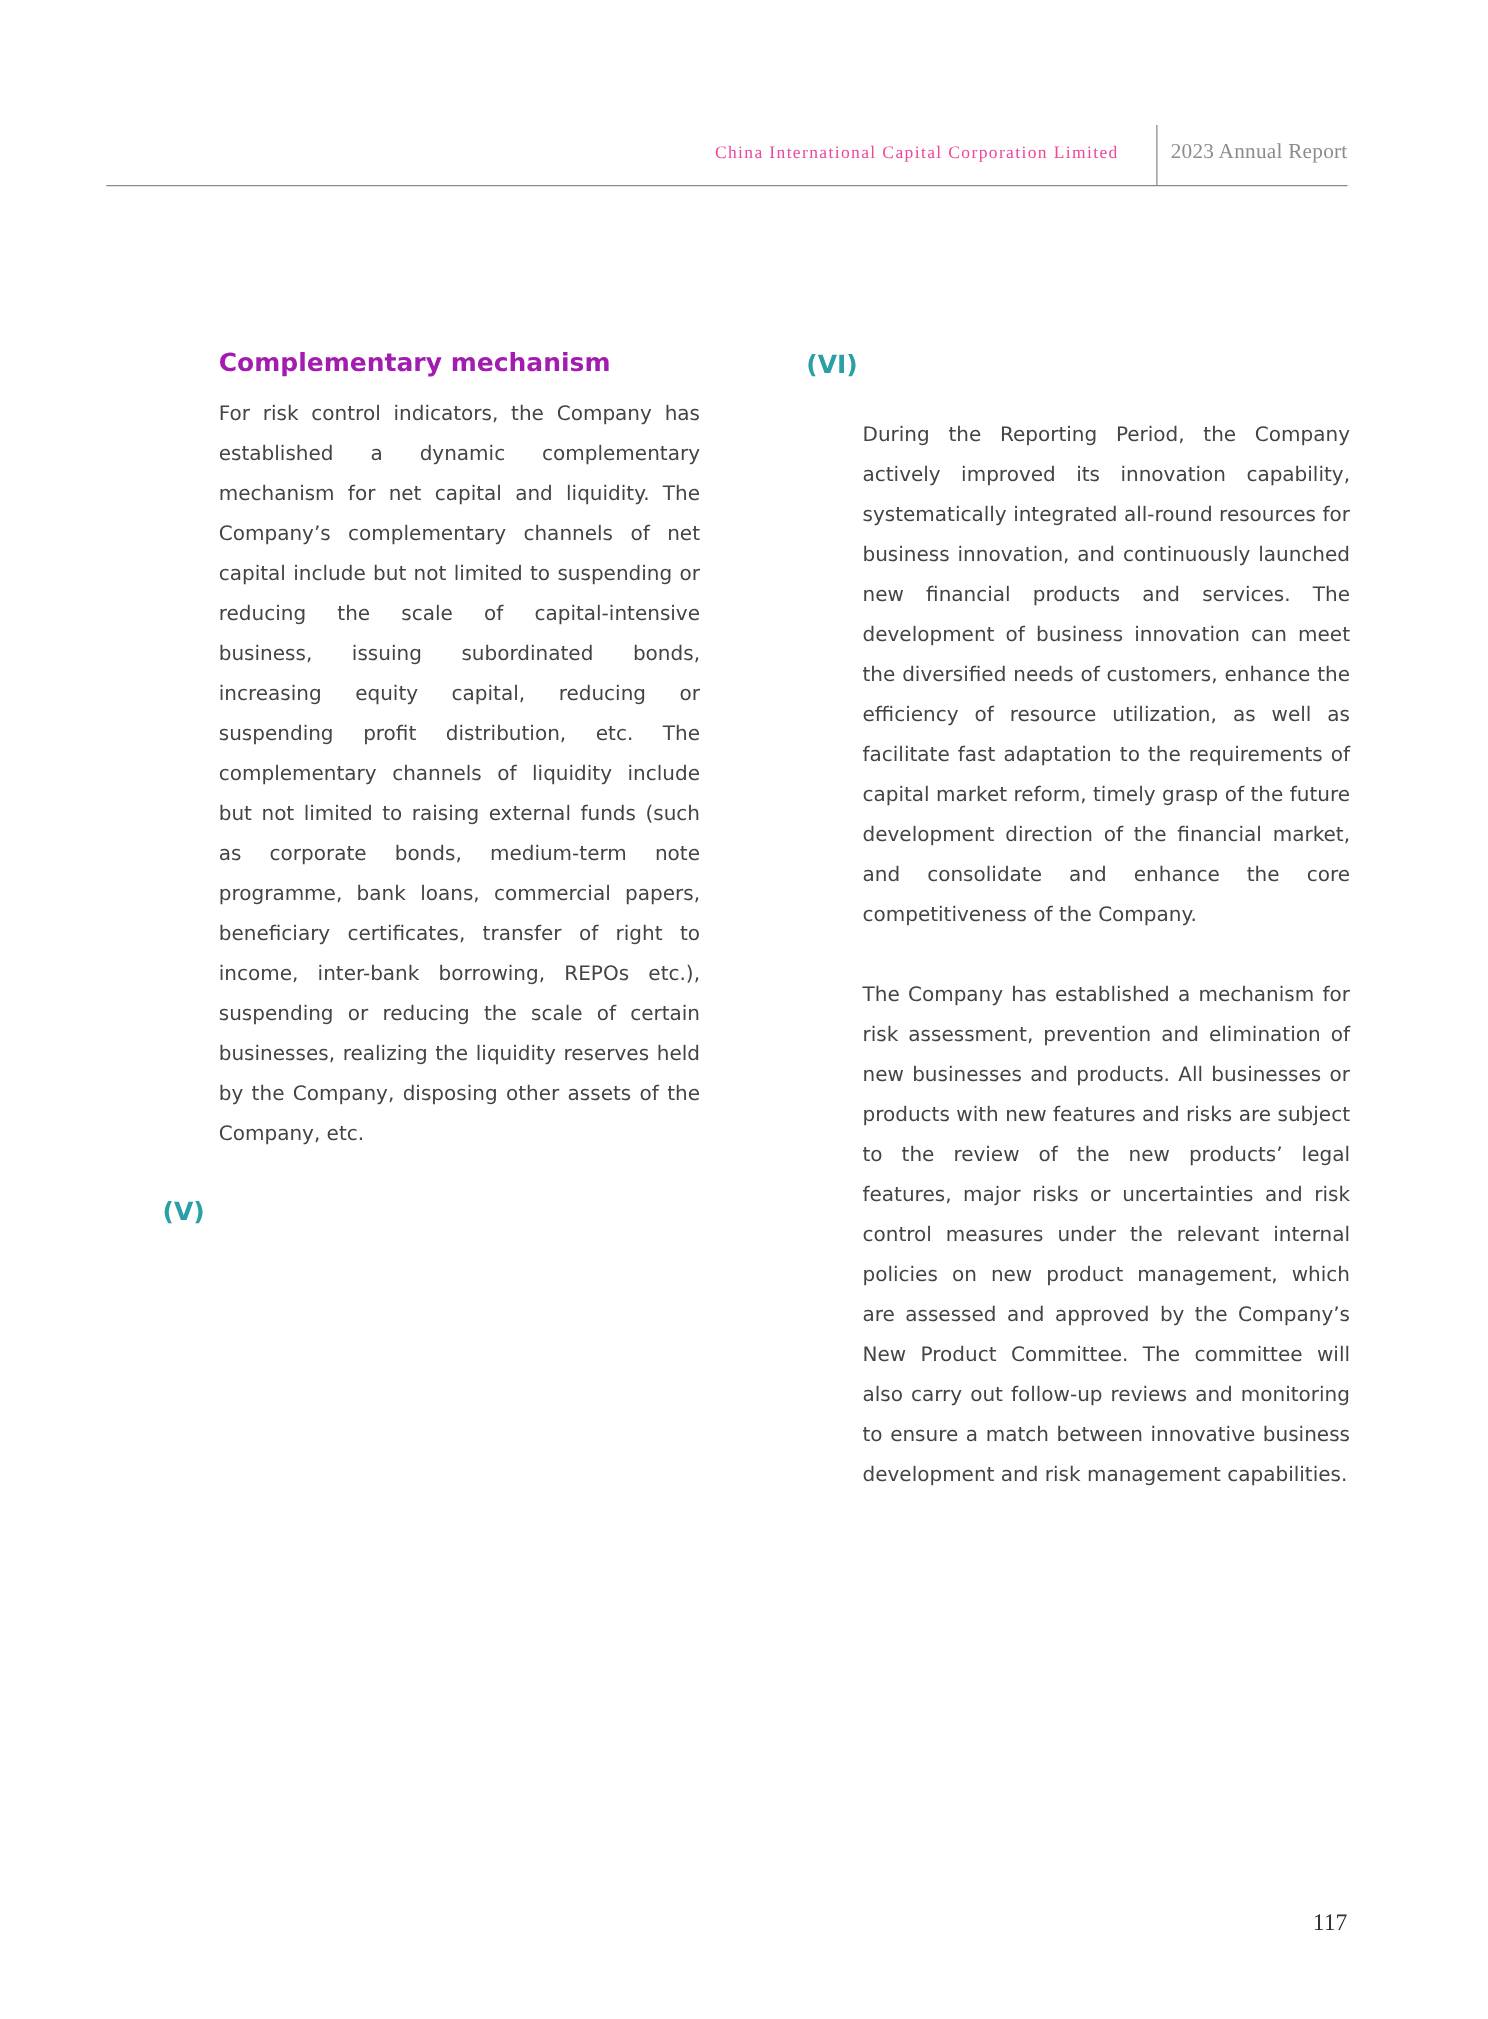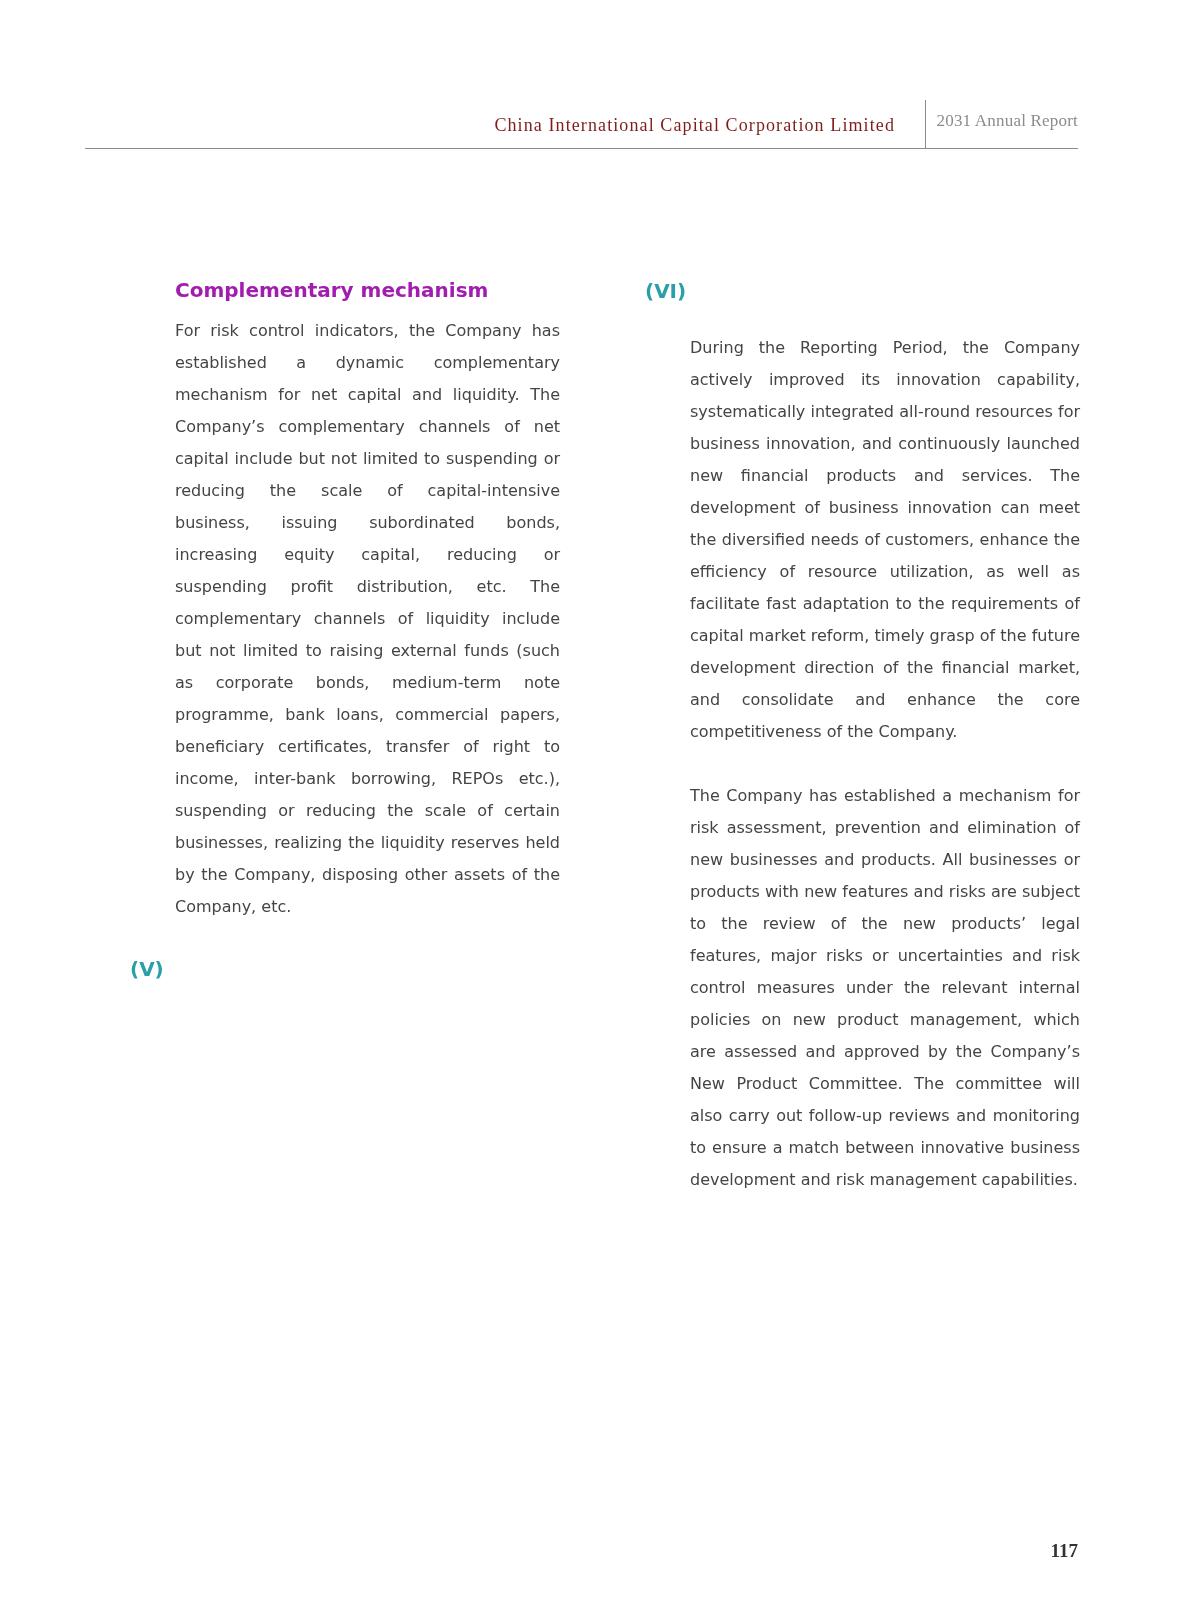--- a/index.html
+++ b/index.html
@@ -3,22 +3,22 @@
 <meta charset="utf-8">
 <style>
   html, body { margin: 0; padding: 0; background: #ffffff; }
   body { width: 1190px; height: 1615px; position: relative; overflow: hidden; }
   .page-header {
     position: absolute; left: 85px; top: 100px; width: 993px; height: 48px;
     border-bottom: 1.5px solid #8a8a8a;
   }
   .hdr-company {
     position: absolute; right: 183px; top: 15px;
-    font-family: "Liberation Serif", serif; font-size: 18px; letter-spacing: 1.1px;
-    color: #7f1d1d;
+    font-family: "Liberation Serif", serif; font-size: 14px; letter-spacing: 1.1px;
+    color: #ec4899;
   }
   .hdr-divider { position: absolute; left: 840px; top: 0; width: 1px; height: 48px; background: #8a8a8a; }
   .hdr-report {
     position: absolute; right: 0; top: 11px;
     font-family: "Liberation Serif", serif; font-size: 17px; color: #8c8c8c; letter-spacing: 0.2px;
   }
   .col { position: absolute; font-family: "DejaVu Sans", sans-serif; }
   .col-left { left: 130px; top: 275px; width: 430px; }
   .col-right { left: 645px; top: 275px; width: 435px; }
   .subheading {
@@ -31,30 +31,30 @@
   .section-num { flex: 0 0 45px; white-space: nowrap; }
   .section-title { flex: 1; }
   .para {
     margin: 0 0 0 45px; font-size: 16px; line-height: 32px; color: #444; font-weight: normal;
     text-align: justify; text-align-last: left; font-family: "DejaVu Sans", sans-serif;
   }
   .col-left .para { width: 385px; }
   .col-right .para { width: 390px; }
   .page-number {
     position: absolute; right: 112px; top: 1528px;
-    font-family: "Liberation Serif", serif; font-size: 19px; color: #333; font-weight: bold; margin-top: 12px;
+    font-family: "Liberation Serif", serif; font-size: 19px; color: #333; font-weight: normal;
   }
 </style>
 </head>
 <body>
 
 <div class="page-header">
   <span class="hdr-company">China International Capital Corporation Limited</span>
   <span class="hdr-divider"></span>
-  <span class="hdr-report">2031 Annual Report</span>
+  <span class="hdr-report">2023 Annual Report</span>
 </div>
 
 <div class="col col-left">
   <h3 class="subheading">Complementary mechanism</h3>
   <p class="para" style="margin-top:10px;">For risk control indicators, the Company has established a dynamic complementary mechanism for net capital and liquidity. The Company’s complementary channels of net capital include but not limited to suspending or reducing the scale of capital-intensive business, issuing subordinated bonds, increasing equity capital, reducing or suspending profit distribution, etc. The complementary channels of liquidity include but not limited to raising external funds (such as corporate bonds, medium-term note programme, bank loans, commercial papers, beneficiary certificates, transfer of right to income, inter-bank borrowing, REPOs etc.), suspending or reducing the scale of certain businesses, realizing the liquidity reserves held by the Company, disposing other assets of the Company, etc.</p>
 
   <h2 class="section-heading" style="margin-top:30px;">
     <span class="section-num">(V)</span>
   </h2>
 </div>

